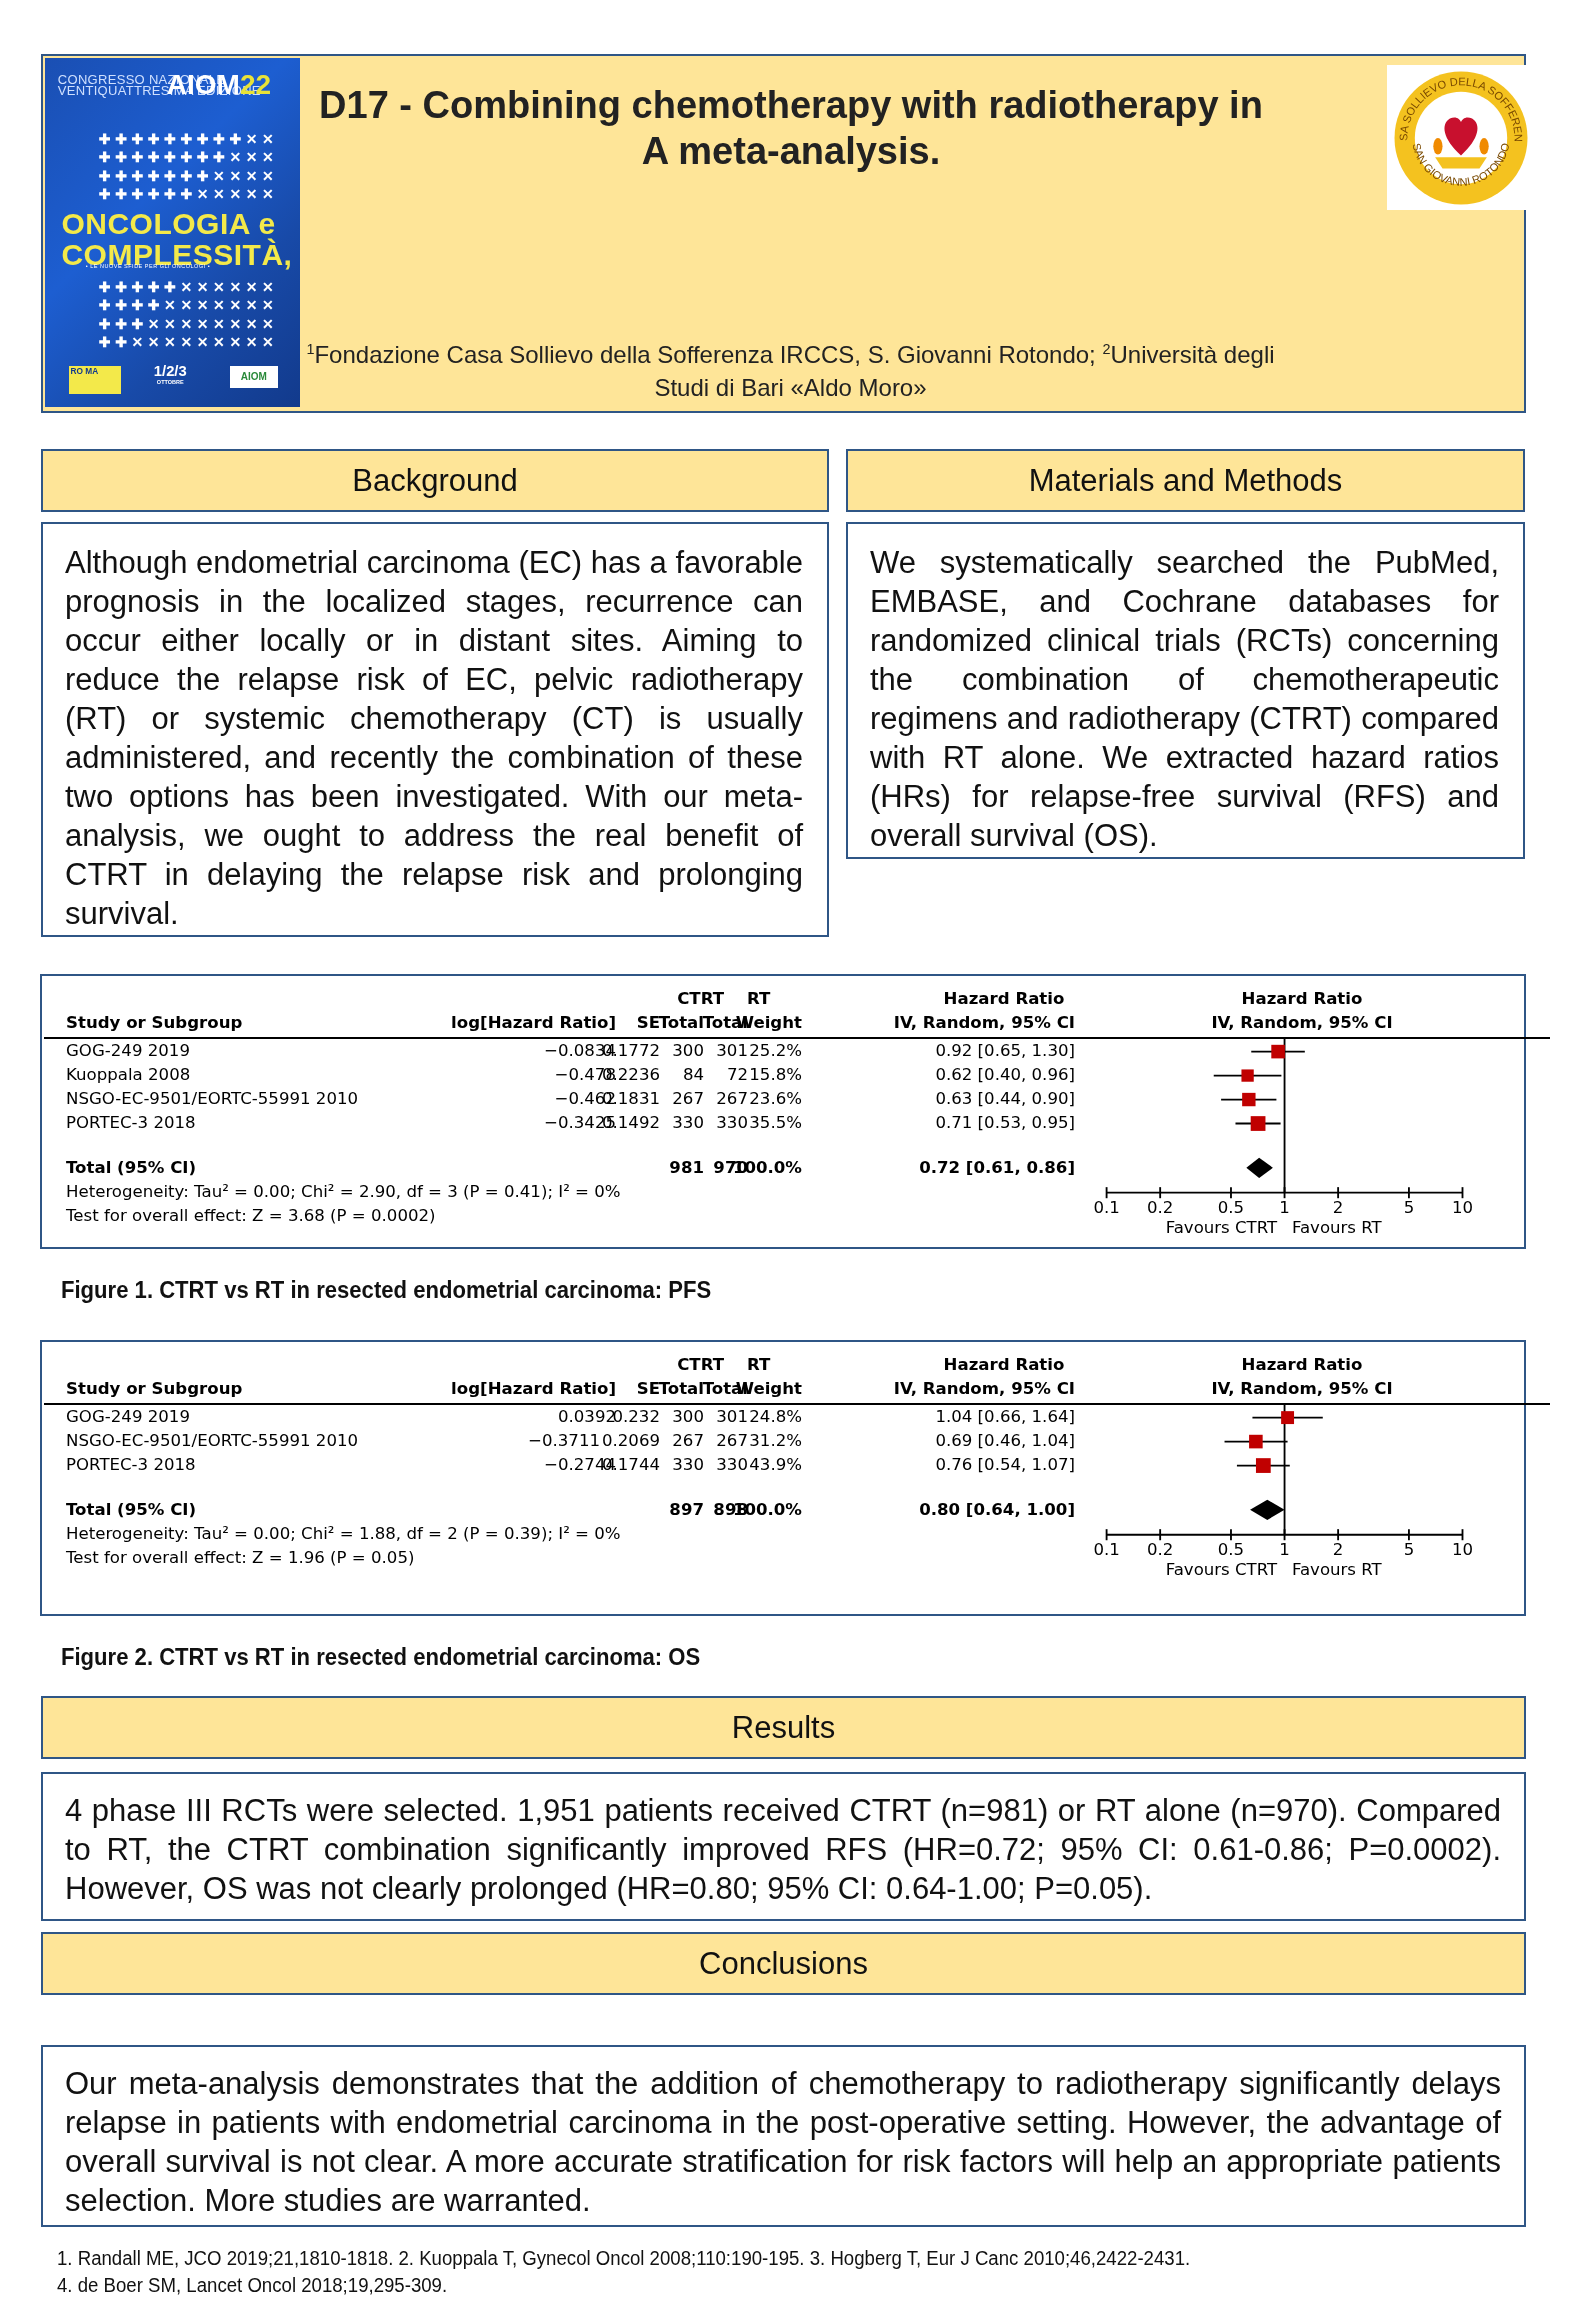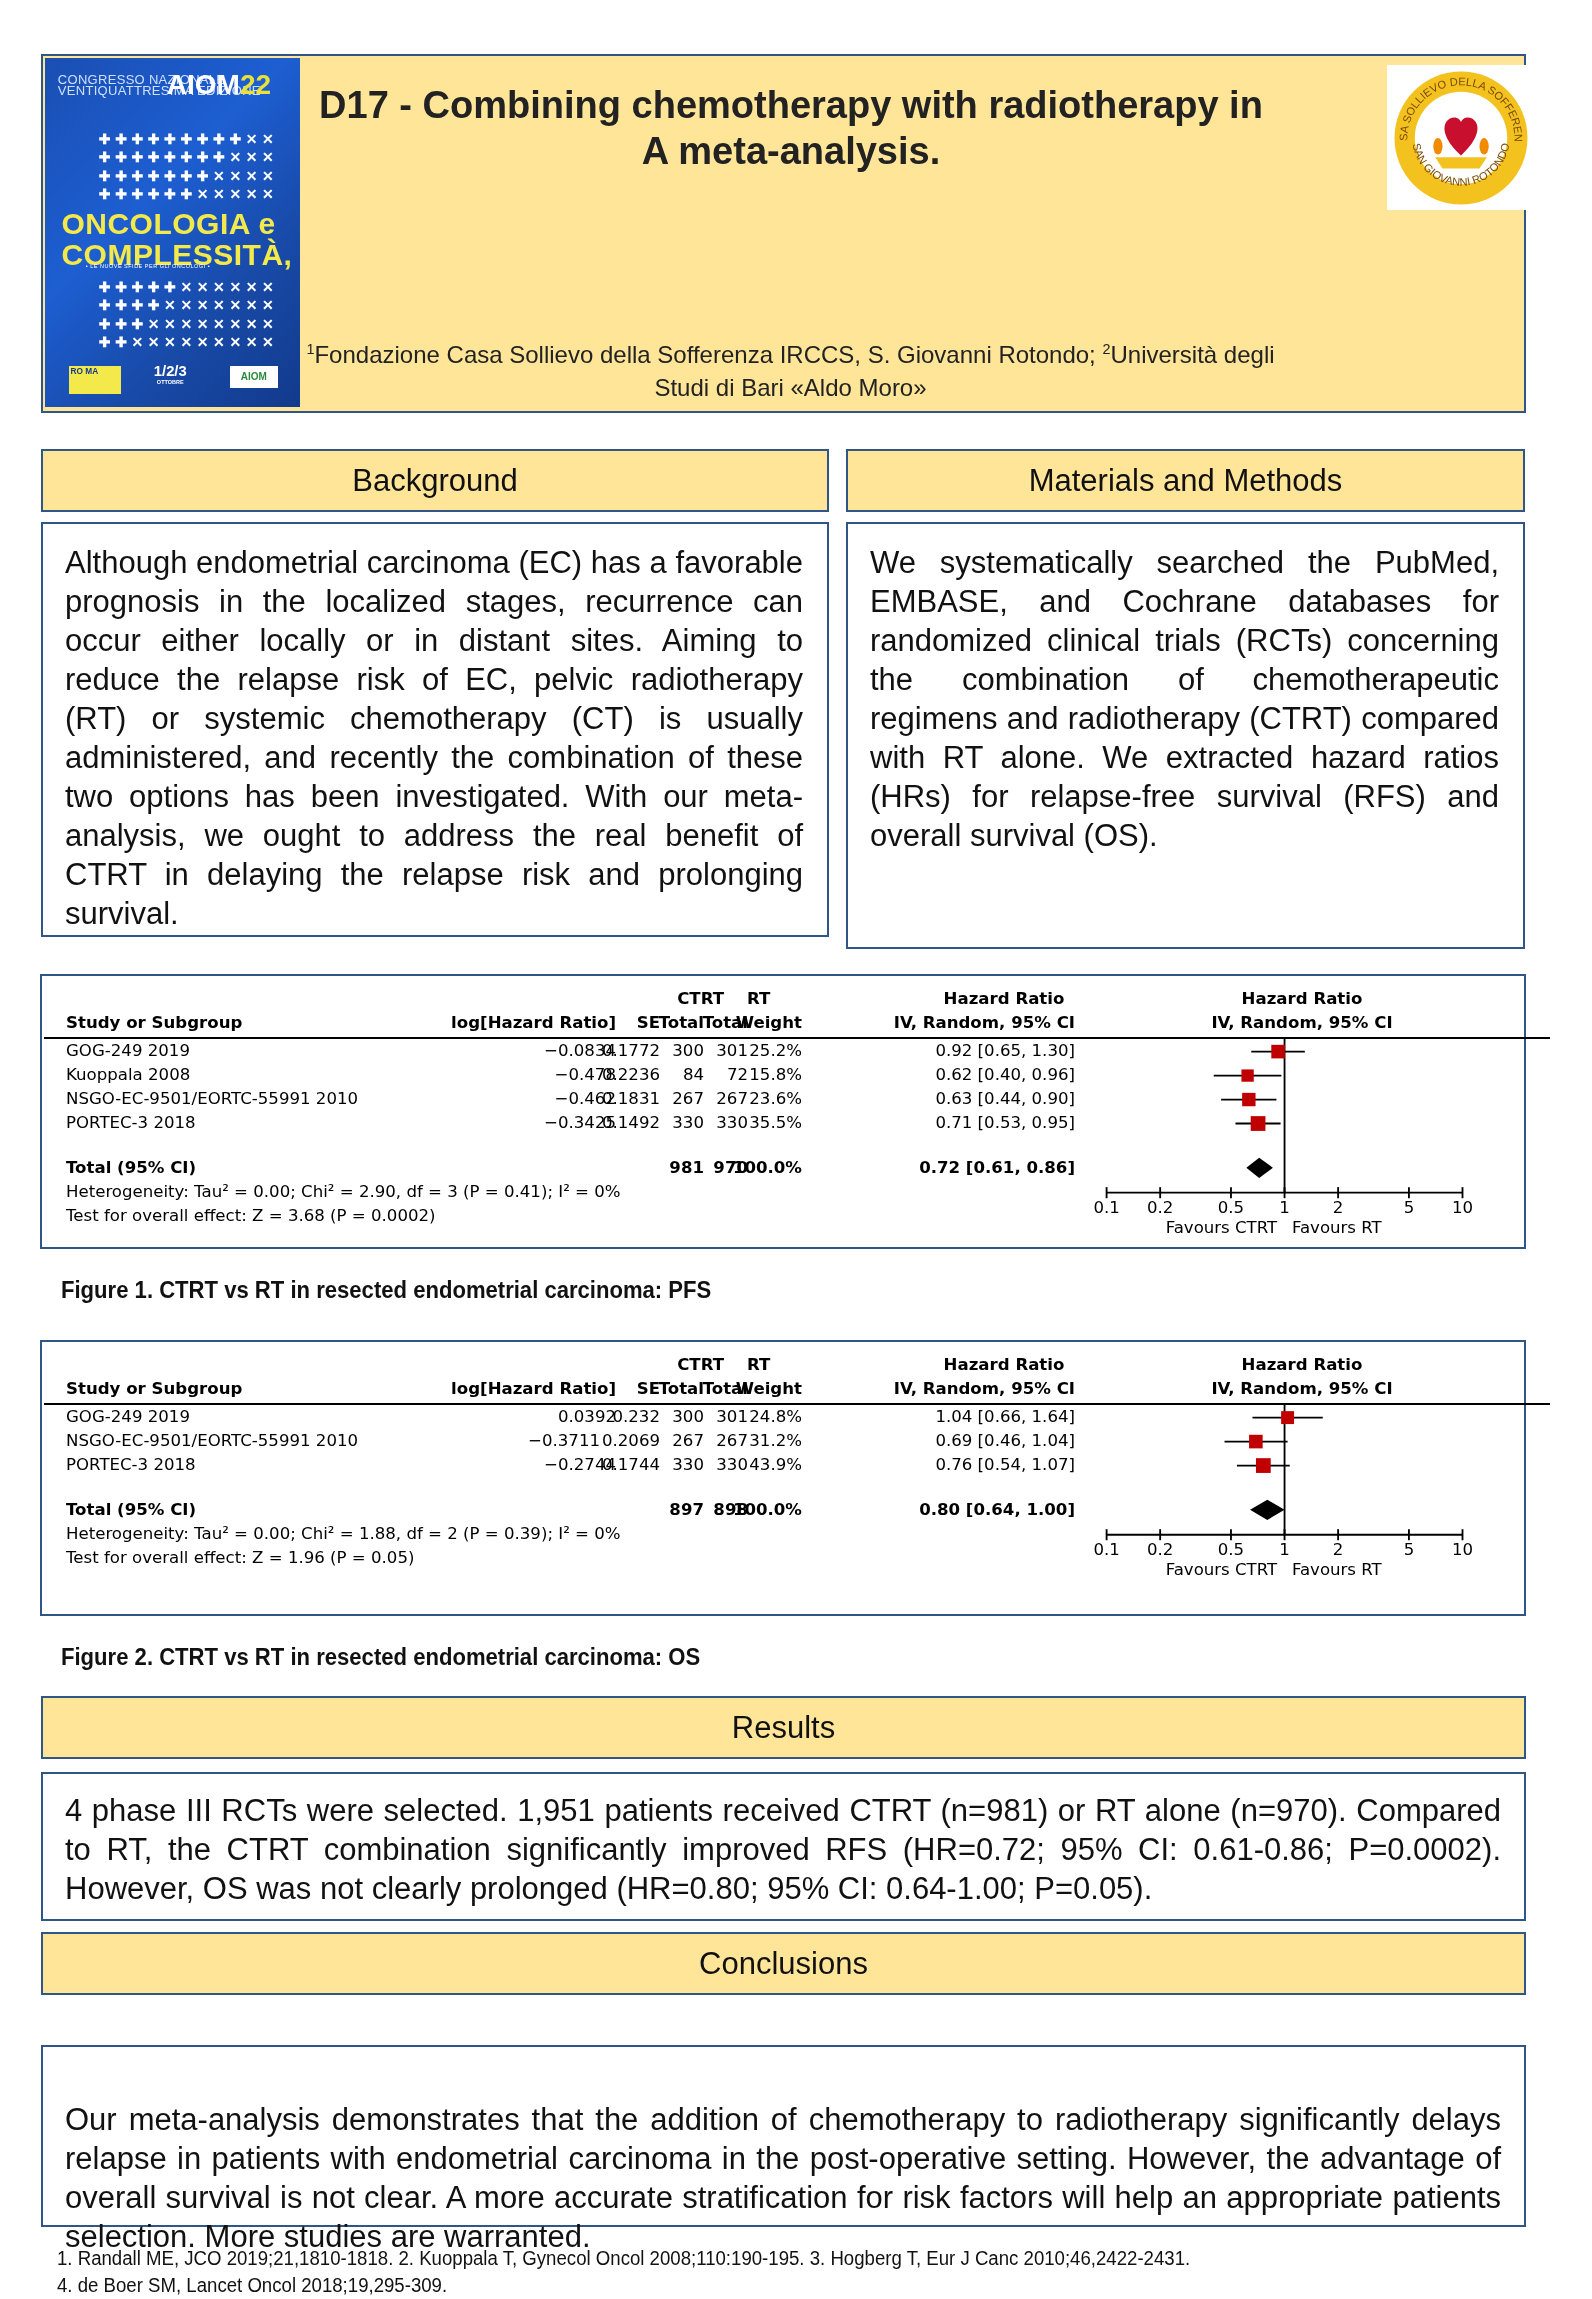--- a/index.html
+++ b/index.html
@@ -26,21 +26,21 @@
   #title{position:absolute;left:268px;top:26px;width:960px;text-align:center;font-size:38px;font-weight:bold;line-height:46px;color:#222;}
   #authors{position:absolute;left:268px;top:207px;width:960px;text-align:center;font-size:28px;line-height:37px;color:#222;}
   #authors u{text-decoration:underline;}
   #affil{position:absolute;left:249px;top:277px;width:997px;text-align:center;font-size:24px;line-height:33px;color:#222;}
   sup{font-size:60%;}
   #csslogo{position:absolute;left:1344px;top:9.2px;width:148px;height:145px;background:#fff;}
   
   #bg-hdr{left:41px;top:449px;width:788px;height:63px;}
   #mm-hdr{left:846px;top:449px;width:679px;height:63px;}
   #bg-body{left:41px;top:522px;width:788px;height:415px;}
-  #mm-body{left:846px;top:522px;width:679px;height:427px;padding-left:32px;}
+  #mm-body{left:846px;top:522px;width:679px;height:337px;padding-left:32px;}
   #bg-text{left:22px;top:18.5px;width:738px;}
   #mm-text{left:22px;top:18.5px;width:629px;}
   
   .fig{left:40px;width:1486px;}
   #fig1{top:974px;height:275px;}
   #fig2{top:1340px;height:276px;}
   .caption{position:absolute;left:61px;font-size:24px;font-weight:bold;font-family:"Liberation Sans",sans-serif;color:#111;transform:scaleX(.92);transform-origin:left;}
   #cap1{top:1276px;}
   #cap2{top:1643px;}
   .ftab{position:absolute;left:0;top:0;width:100%;height:100%;font-family:"DejaVu Sans",sans-serif;font-size:16.6px;color:#000;}
@@ -48,21 +48,21 @@
   .ftab .b{font-weight:bold;}
   .ftab .r{text-align:right;}
   .ftab .hr{position:absolute;height:1.8px;background:#000;}
   .ftab svg{position:absolute;left:0;top:0;}
   
   #res-hdr{left:41px;top:1696px;width:1485px;height:63px;}
   #res-body{left:41px;top:1772px;width:1485px;height:149px;}
   #res-text{left:22px;top:16.6px;width:1436px;}
   #con-hdr{left:41px;top:1932px;width:1485px;height:63px;}
   #con-body{left:41px;top:2045px;width:1485px;height:182px;}
-  #con-text{left:22px;top:16.6px;width:1436px;margin-top:36px;}
+  #con-text{left:22px;top:16.6px;width:1436px;}
   #refs{position:absolute;left:57px;top:2245px;width:1514px;font-size:19.4px;line-height:27px;color:#111;transform:scaleX(.96);transform-origin:left;}
 </style>
 </head>
 <body>
 
 <div class="box yellow" id="hdr">
   <div id="aiom">
     <div class="conf">
       <div>CONGRESSO NAZIONALE</div>
       <div>VENTIQUATTRESIMA EDIZIONE</div>

